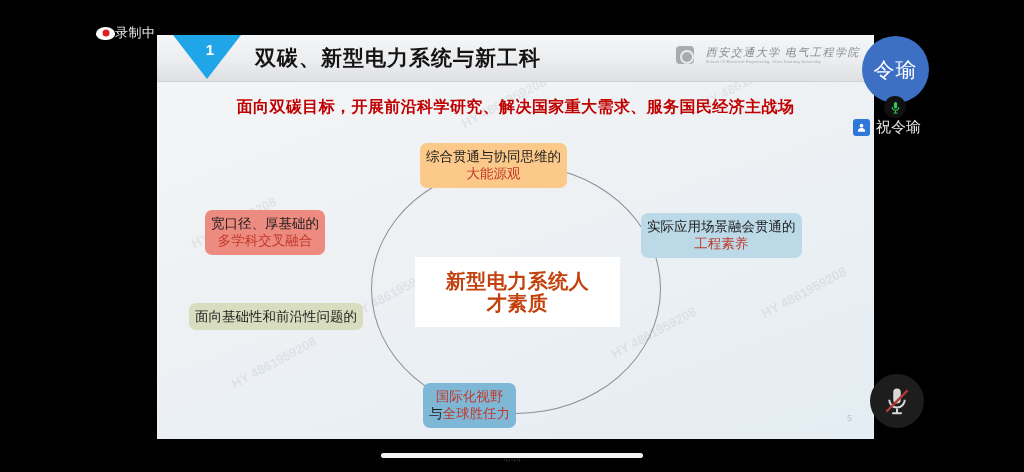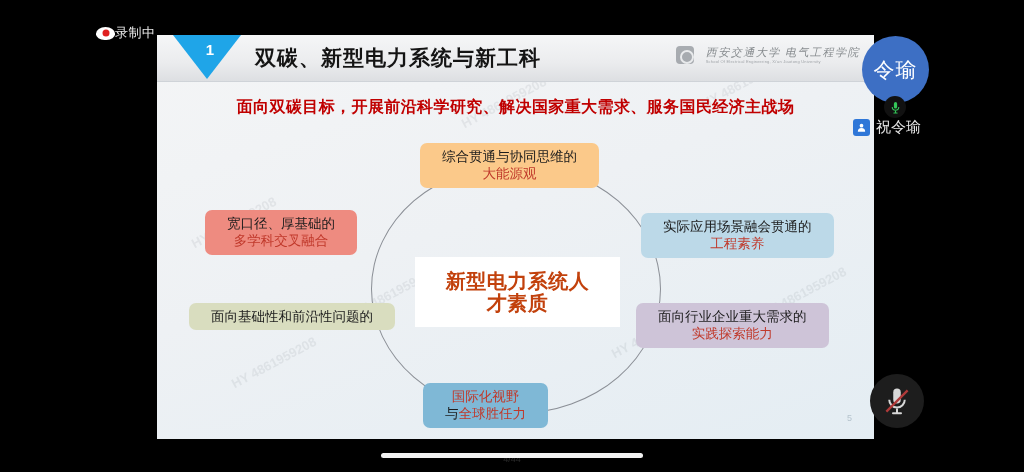--- a/index.html
+++ b/index.html
@@ -46,21 +46,21 @@
 
   .subtitle { position:absolute; left:0; right:0; top:62px; text-align:center;
               font-size:16px; font-weight:bold; color:#c00000; letter-spacing:.4px; }
 
   
   .ring { position:absolute; left:50%; top:254px; transform:translate(-50%,-50%);
           width:290px; height:250px; border:1px solid #8b8f96; border-radius:50%;
           background:transparent; }
 
   
-  .node { position:absolute; border-radius:7px; padding:5px 22px; text-align:center;
+  .node { position:absolute; border-radius:7px; padding:5px 6px; text-align:center;
           line-height:1.28; }
   .node .l1 { font-size:13.5px; color:#1c1c1c; white-space:nowrap; }
   .node .l2 { font-size:13.5px; color:#c0392b; white-space:nowrap; }
 
   .n-top    { left:263px; top:108px; background:#fbc98a; }
   .n-left   { left:48px;  top:175px; background:#ee8b80; }
   .n-right  { left:484px; top:178px; background:#bcd9e8; }
   .n-bleft  { left:32px;  top:268px; background:#d9ddbf; }
   .n-bright { left:479px; top:268px; background:#cec4d8; }
   .n-bottom { left:266px; top:348px; background:#7fb8d6; }
@@ -155,24 +155,20 @@
 
     <div class="node n-right">
       <div class="l1">实际应用场景融会贯通的</div>
       <div class="l2">工程素养</div>
     </div>
 
     <div class="node n-bleft">
       <div class="l1">面向基础性和前沿性问题的</div>
     </div>
 
-    <div class="node n-bright">
-      <div class="l1">面向行业企业重大需求的</div>
-      <div class="l2">实践探索能力</div>
-    </div>
 
     <div class="node n-bottom">
       <div class="l1">国际化视野</div>
       <div class="l2"><span>与</span><span class="hl">全球胜任力</span></div>
     </div>
 
     <div class="center-box">
       <span>新型电力系统人</span>
       <span>才素质</span>
     </div>

